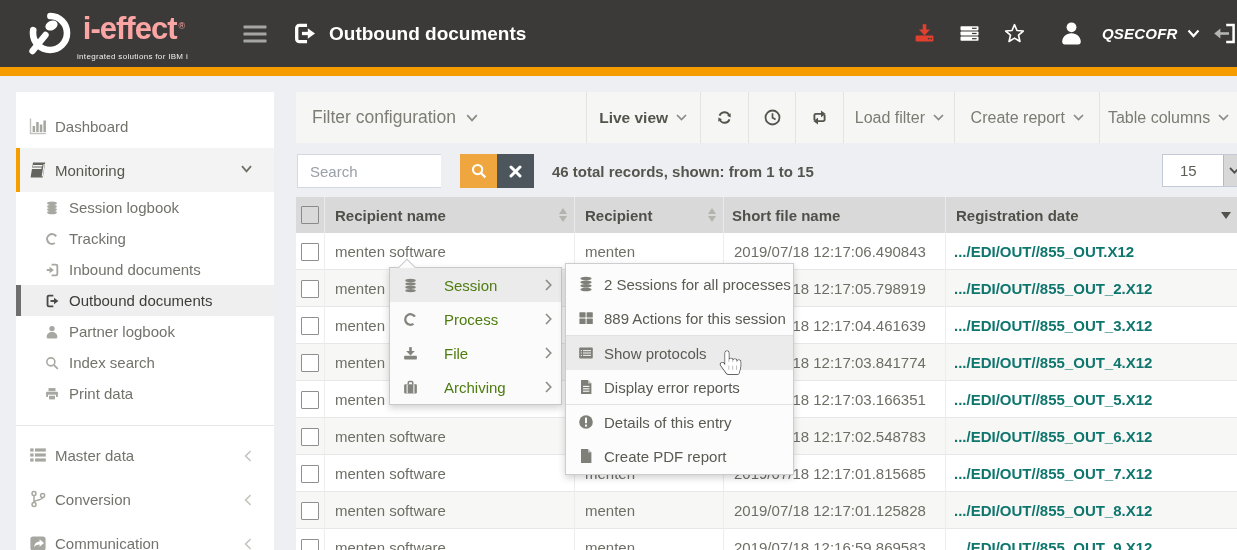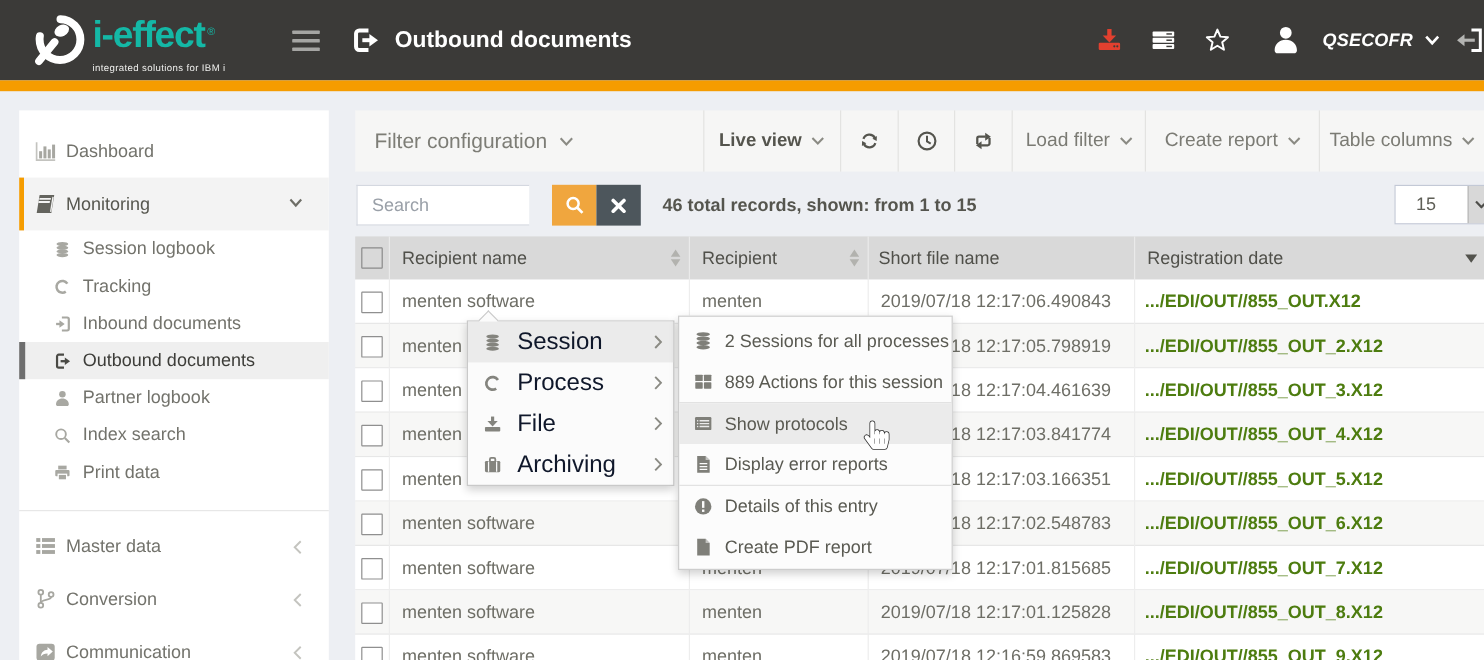--- a/index.html
+++ b/index.html
@@ -7,21 +7,21 @@
   body { font-family:"Liberation Sans", sans-serif; background:#edeff3; }
   #stage { position:relative; width:1237px; height:550px; overflow:hidden; background:#edeff3; }
 
   
   .topbar { position:absolute; left:0; top:0; width:1237px; height:67px; background:#3b3a38; }
   .accentbar { position:absolute; left:0; top:67px; width:1237px; height:9px; background:#f59c00; }
 
   .brand { position:absolute; left:26px; top:10px; display:flex; align-items:flex-start; }
   .brand-swoosh { width:48px; height:47px; }
   .brand-textcol { margin-left:3px; margin-top:6px; }
-  .brand-name { color:#14b8a6; font-weight:bold; font-size:31px; letter-spacing:-1px; line-height:26px; position:relative; }
+  .brand-name { color:#fca5a5; font-weight:bold; font-size:31px; letter-spacing:-1px; line-height:26px; position:relative;text-align:center; }
   .brand-mark { font-size:9px; position:relative; top:-10px; left:2px; font-weight:normal; }
   .brand-tagline { display:block; color:#f0f0ee; font-size:8px; letter-spacing:0.32px; margin-top:3px; white-space:nowrap; }
 
   .hamburger { position:absolute; left:243px; top:24px; width:24px; height:20px; cursor:pointer; }
   .pagetitle { position:absolute; left:293px; top:0; height:67px; display:flex; align-items:center; }
   .pagetitle svg { width:23px; height:23px; }
   .pagetitle-text { color:#fff; font-size:19px; font-weight:bold; margin-left:13px; }
   .topicon { position:absolute; top:0; height:67px; display:flex; align-items:center; justify-content:center; }
   .usergroup { position:absolute; left:1060px; top:0; height:67px; display:flex; align-items:center; }
   .username { color:#fff; font-weight:bold; font-size:15px; margin-left:19px; letter-spacing:0.2px;font-style:italic; }
@@ -69,41 +69,41 @@
   .records-summary { position:absolute; left:552px; top:154px; height:34px; display:flex; align-items:center; font-size:15px; font-weight:bold; color:#55554e; }
   .pagesize { position:absolute; left:1162px; top:154px; width:84px; height:33px; background:#fff; border:1px solid #c3c9d6; cursor:pointer; }
   .pagesize-value { position:absolute; left:17px; top:0; height:31px; display:flex; align-items:center; font-size:15px; color:#5e5e56; }
   .pagesize-arrow { position:absolute; right:0; top:0; width:22px; height:31px; background:#d8d8d8; border-left:1px solid #b9b9b9; display:flex; align-items:center; justify-content:center; color:#4e4e4a; }
 
   
   .dtable { position:absolute; left:296px; top:197px; width:941px; }
   .drow { display:grid; grid-template-columns:29px 250px 149px 222px 1fr; box-shadow:inset 0 -1px 0 #e7e7e7; background:#fff; }
   .drow.alt { background:#f7f7f6; }
   .dhead { height:36px; background:#d9d9d9; box-shadow:none; }
-  .dhead .dcell { border-right:1px solid #eaeaea; color:#50504a; font-weight:normal; position:relative; }
+  .dhead .dcell { border-right:1px solid #eaeaea; color:#50504a; font-weight:bold; position:relative; }
   .dhead .dcell:last-child { border-right:none; }
   .dcell { height:36px; display:flex; align-items:center; padding:0 10px; font-size:15px; color:#6e6e66; overflow:hidden; white-space:nowrap; }
   .drow:not(.dhead) .dcell { height:37px; border-right:1px solid #ededed; }
   .drow:not(.dhead) .dcell:last-child { border-right:none; }
   .dcell.c-check { justify-content:center; padding:0; }
-  .dcell.c-file { font-weight:bold; color:#4d7c0f; padding:0 8px; }
+  .dcell.c-file { font-weight:bold; color:#0f766e; padding:0 8px; }
   .checkbox { width:18px; height:18px; border:1.5px solid #8f8f8f; background:#fff; border-radius:1px; cursor:pointer; }
   .dhead .checkbox { background:transparent; border-color:#8a8a8a; }
   .sort-pair { position:absolute; right:6px; top:50%; margin-top:-7px; width:9px; height:14px; }
   .sort-desc { position:absolute; right:6px; top:50%; margin-top:-3px; width:0; height:0; border-left:5px solid transparent; border-right:5px solid transparent; border-top:7px solid #52524c; }
   .tri-up { position:absolute; left:0; top:0; width:0; height:0; border-left:4.5px solid transparent; border-right:4.5px solid transparent; border-bottom:6px solid #b2b2ae; }
   .tri-dn { position:absolute; left:0; bottom:0; width:0; height:0; border-left:4.5px solid transparent; border-right:4.5px solid transparent; border-top:6px solid #b2b2ae; }
 
   
   .cmenu { position:absolute; left:389px; top:267px; width:173px; background:#fbfbfb; border:1px solid #c9c9c9; box-shadow:0 3px 7px rgba(0,0,0,0.18); z-index:10; }
   .cmenu-caret { position:absolute; left:11px; top:-7px; width:12px; height:12px; background:#fbfbfb; border-left:1px solid #c9c9c9; border-top:1px solid #c9c9c9; transform:rotate(45deg); }
   .cm-item { position:relative; height:34px; display:flex; align-items:center; padding-left:13px; cursor:pointer; }
   .cm-item.hl { background:#ebebeb; }
   .cm-item .ico { width:15px; height:15px; flex:0 0 15px; color:#84847e; margin-right:13px; }
-  .cm-label { font-size:20px; color:#0f172a; }
+  .cm-label { font-size:15px; color:#4d7c0f;margin-left:13px; }
   .cm-arrow { position:absolute; right:9px; top:50%; margin-top:-6px; color:#8b8b84; }
 
   .smenu { position:absolute; left:565px; top:263px; width:229px; background:#fcfcfc; border:1px solid #cdcdcd; box-shadow:0 3px 7px rgba(0,0,0,0.18); z-index:11; padding-top:3px; padding-bottom:1px; }
   .sm-item { height:34px; display:flex; align-items:center; padding-left:12px; cursor:pointer; }
   .sm-item.hover { background:#ebebeb; }
   .sm-item .ico { width:16px; height:16px; flex:0 0 16px; color:#7f7f79; margin-right:10px; }
   .sm-label { font-size:15px; color:#5a5a52; }
   .sm-sep { height:0; border-top:1px solid #e2e2e2; margin:0; }
 
   .cursor { position:absolute; left:719px; top:350px; width:23px; height:25px; z-index:50; pointer-events:none; }

